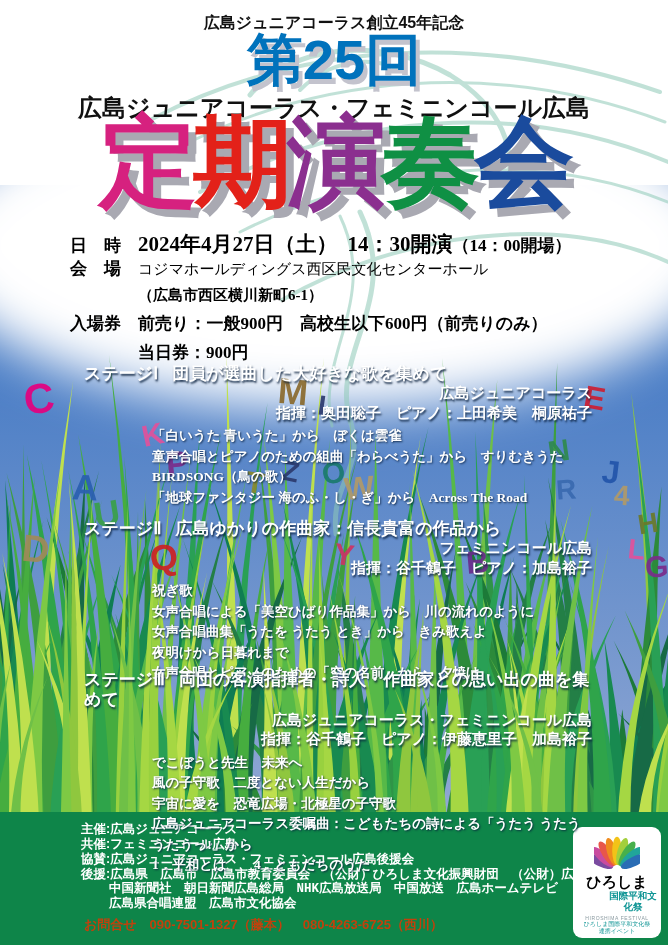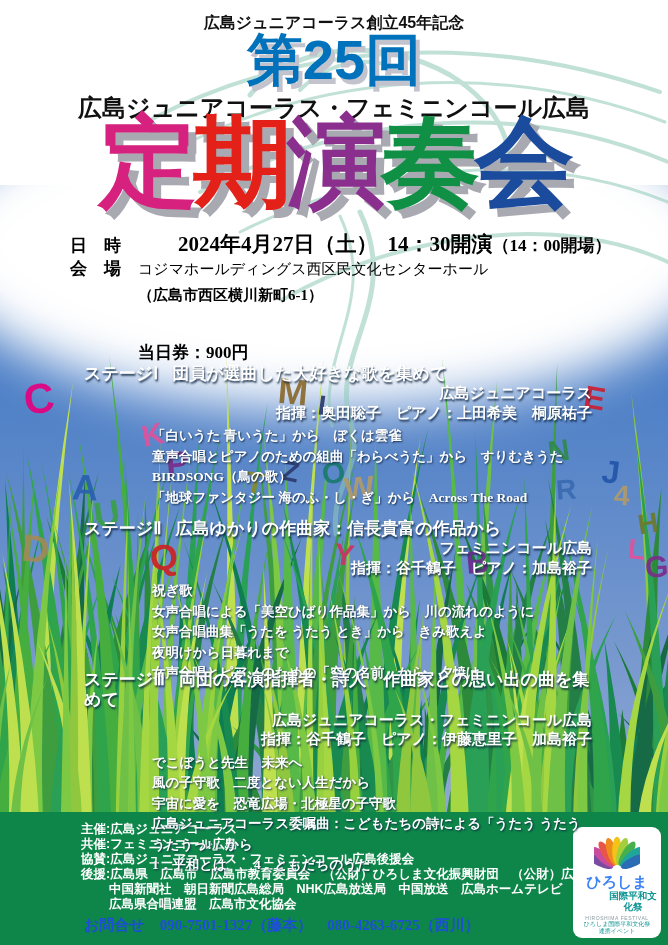--- a/index.html
+++ b/index.html
@@ -18,46 +18,46 @@
   .groups-line{position:absolute;top:92px;width:100%;text-align:center;
     font-weight:bold;font-size:24px;color:#101010;}
   .main-title{position:absolute;top:112px;width:100%;text-align:center;
     font-family:"Liberation Sans",sans-serif;font-weight:900;font-size:99px;line-height:1;letter-spacing:-5px;}
   .main-title span{text-shadow:8px 8px 0 #a9a9b2;}
 
   .info{position:absolute;left:70px;top:230px;width:540px;height:132px;color:#000;}
   .irow{position:absolute;left:0;display:flex;align-items:baseline;white-space:nowrap;}
   .r1{top:0}.r2{top:27px}.r3{top:56px;margin-left:68px}.r4{top:82px}.r5{top:111px;margin-left:68px}
   .ilabel{display:inline-block;width:68px;font-size:17px;font-weight:bold;}
-  .big{font-size:21px;font-weight:bold;margin-left:40px;}
+  .big{font-size:21px;font-weight:bold;}
   .tgap{margin-left:10px;}
   .med{font-size:17px;font-weight:bold;}
   .venue{font-size:15px;font-weight:normal;}
   .addr{font-size:15px;font-weight:bold;}
 
   .stage{position:absolute;left:84px;width:508px;color:#fff;}
   .stage-head{font-size:17px;font-weight:bold;line-height:1.2;
     text-shadow:1px 2px 2px rgba(8,30,60,.85);}
   .stage-label{margin-right:14px;}
   .stage-performer,.stage-credits{text-align:right;font-weight:bold;font-size:15px;line-height:1.3;
     text-shadow:1px 2px 2px rgba(8,30,60,.85);}
   .stage-songs{margin-left:68px;margin-top:3px;font-size:13.5px;font-weight:bold;line-height:1.52;
     text-shadow:1px 1px 2px rgba(8,30,60,.85);}
 
   .footer{position:absolute;left:0;top:812px;width:668px;height:133px;}
   .footer-lines{position:absolute;left:81px;top:10px;color:#fff;
     font-family:"Liberation Sans",sans-serif;font-size:12.5px;font-weight:bold;line-height:1.2;white-space:nowrap;}
-  .footer-lines .indent{padding-left:28px;}
-  .contact{position:absolute;left:84px;top:104px;color:#1d4ed8;
-    font-family:Liberation Serif, serif;font-size:15px;font-weight:bold;}
+  .footer-lines .indent{padding-left:28px;font-family:Liberation Mono, monospace;}
+  .contact{position:absolute;left:84px;top:104px;color:#c2410c;
+    font-family:Liberation Sans, sans-serif;font-size:13px;font-weight:bold;}
 
   .logo-card{position:absolute;left:573px;top:827px;width:88px;height:111px;background:#fff;
     border-radius:9px;display:flex;flex-direction:column;align-items:center;padding-top:5px;
     box-sizing:border-box;text-align:center;}
-  .logo-ja{font-size:15px;font-weight:bold;color:#3b82f6;line-height:1.05;font-family:"Liberation Sans",sans-serif;}
+  .logo-ja{font-size:15px;font-weight:bold;color:#000000;line-height:1.05;font-family:"Liberation Sans",sans-serif;}
   .logo-sub{font-size:9.5px;font-weight:bold;color:#0d9494;line-height:1.2;font-family:"Liberation Sans",sans-serif;padding-left:32px;}
   .logo-en{font-size:5px;color:#8a9aa0;letter-spacing:.6px;margin-top:2px;font-family:"Liberation Sans",sans-serif;}
   .logo-note{font-size:6px;color:#0d9494;line-height:1.3;font-family:"Liberation Sans",sans-serif;}
 </style>
 </head>
 <body>
 
 <div class="poster">
 
   <svg class="bg-svg" width="668" height="945" viewBox="0 0 668 945">
@@ -379,20 +379,24 @@
         <span class="big tgap">14：30開演</span>
         <span class="med">（14：00開場）</span>
       </div>
       <div class="irow r2">
         <span class="ilabel">会　場</span>
         <span class="venue">コジマホールディングス西区民文化センターホール</span>
       </div>
       <div class="irow r3">
         <span class="addr">（広島市西区横川新町6-1）</span>
       </div>
+      <div class="irow r4">
+        <span class="ilabel">入場券</span>
+        <span class="med">前売り：一般900円　高校生以下600円（前売りのみ）</span>
+      </div>
       <div class="irow r5">
         <span class="med">当日券：900円</span>
       </div>
     </div>
 
     <div class="footer">
       <div class="footer-lines">
           <div>主催:広島ジュニアコーラス</div>
           <div>共催:フェミニンコール広島</div>
           <div>協賛:広島ジュニアコーラス・フェミニンコール広島後援会</div>

